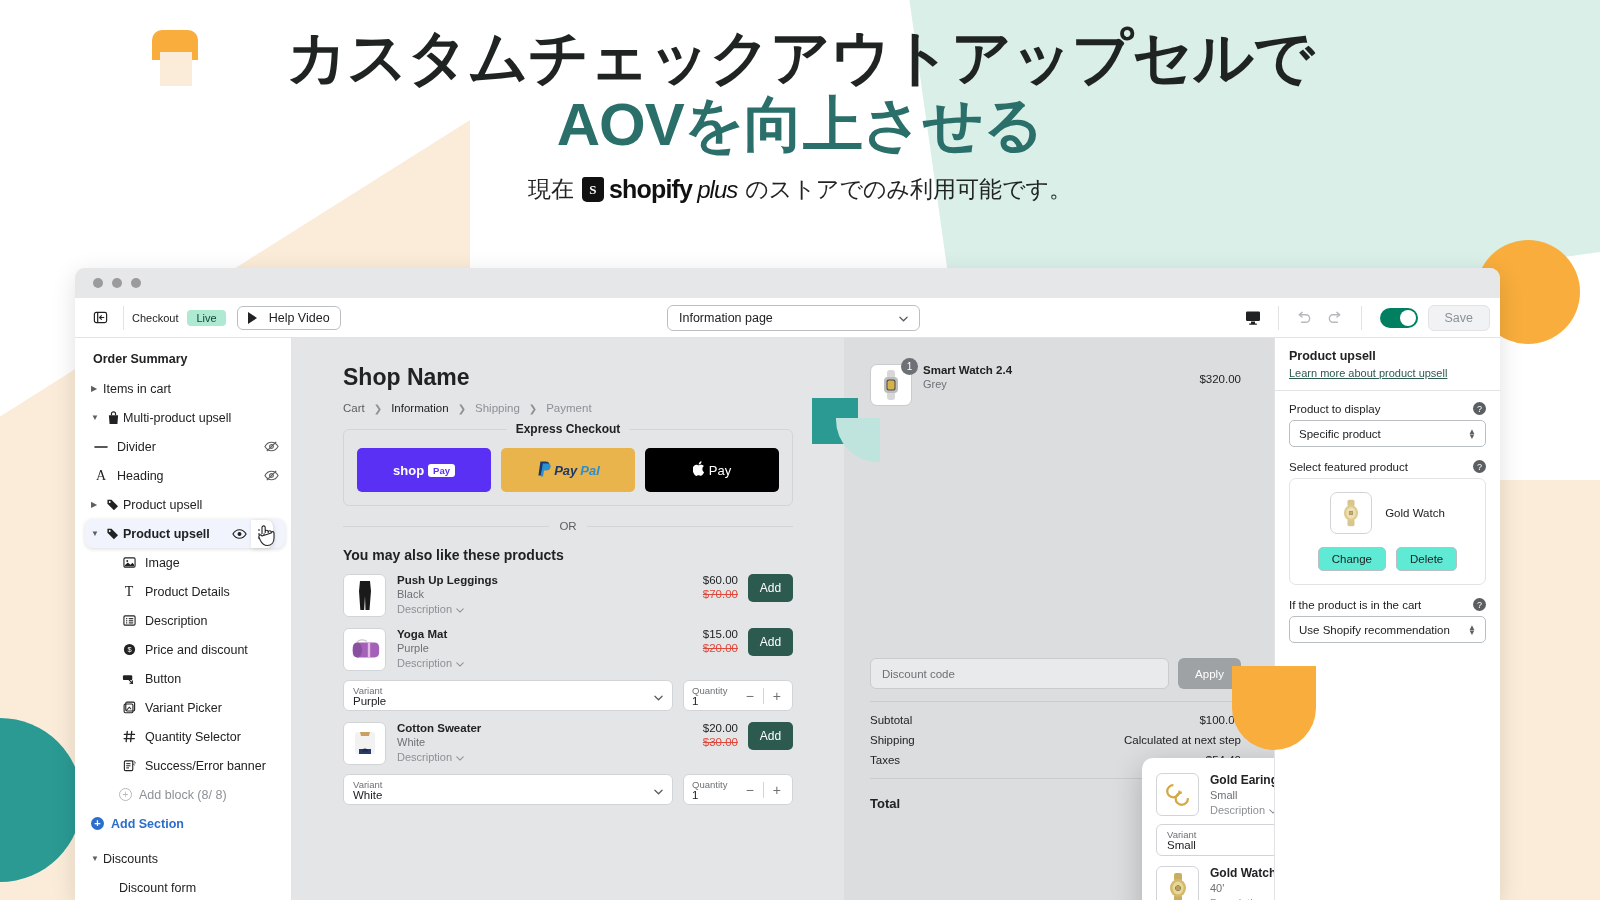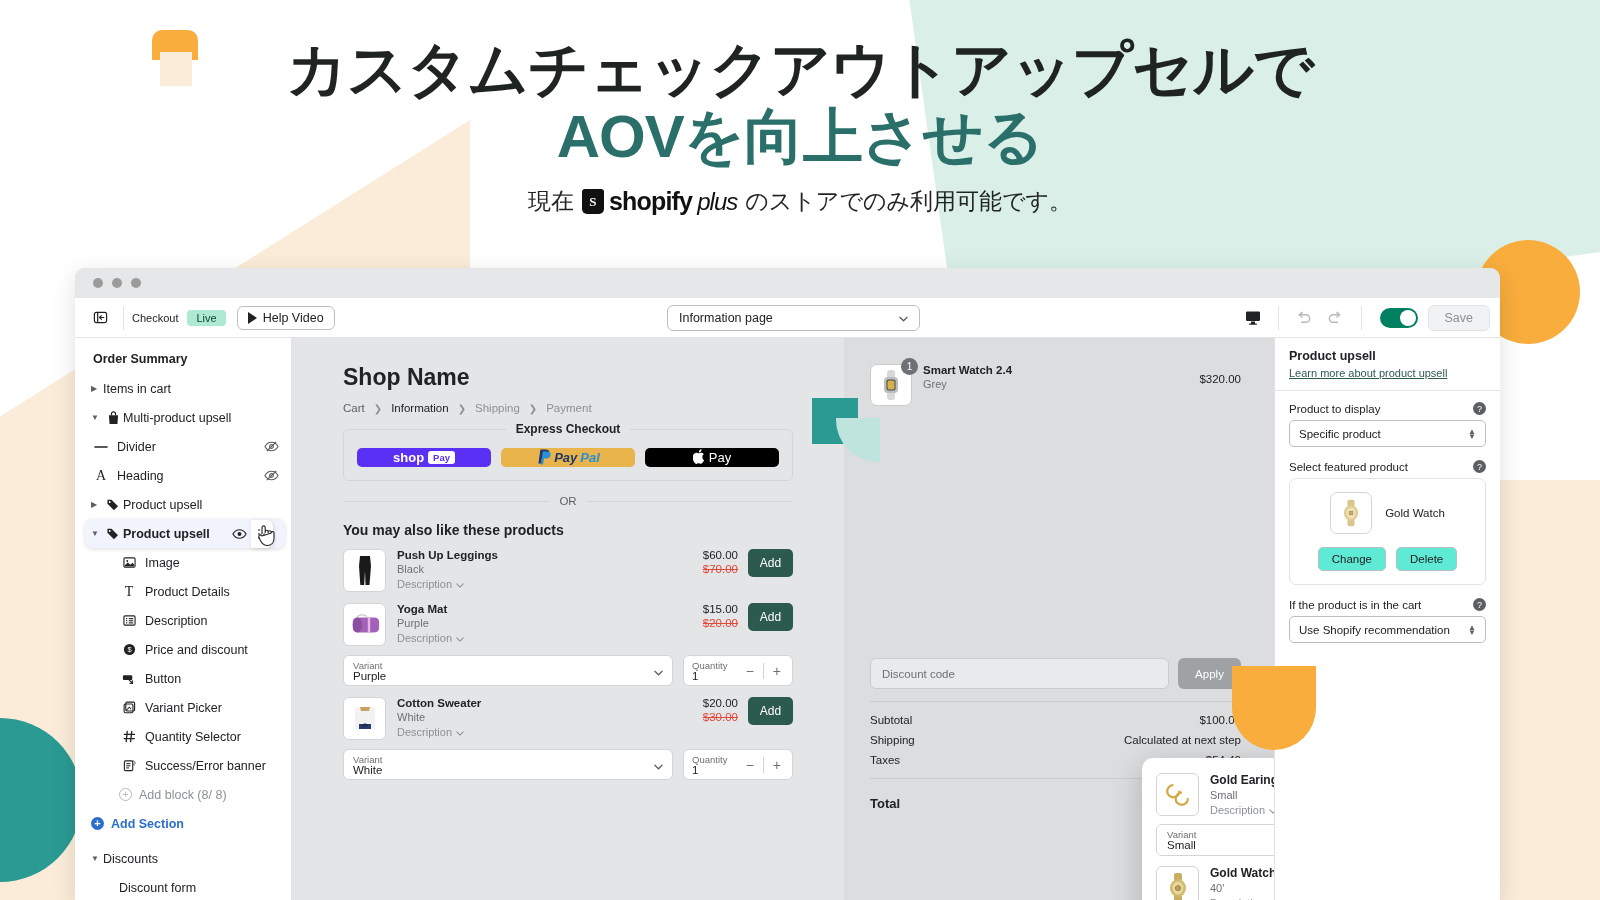--- a/index.html
+++ b/index.html
@@ -55,21 +55,21 @@
     position: absolute; left: 812px; top: 398px;
     width: 46px; height: 46px; background: #2a9a93;
   }
   .bg-teal-round {
     position: absolute; left: 836px; top: 418px;
     width: 44px; height: 44px; background: #bfe3dd;
     border-radius: 0 0 0 42px;
   }
 
   
-  .header { position: absolute; top: 12px; left: 0; width: 1600px; z-index: 5; text-align: center; }
+  .header { position: absolute; top: 0; left: 0; width: 1600px; z-index: 5; text-align: center; }
   .h-line1 {
     font-size: 60px; font-weight: bold; color: #1f2322;
     letter-spacing: -1px; line-height: 1.12; padding-top: 24px;
   }
   .h-line2 {
     font-size: 60px; font-weight: bold; color: #2a6f6a;
     letter-spacing: -1px; line-height: 1.12;
   }
   .h-sub {
     margin-top: 16px; font-size: 23px; color: #1f2322;
@@ -103,21 +103,21 @@
     width: 30px; height: 28px; display: flex; align-items: center; justify-content: center;
     border-radius: 5px; cursor: pointer;
   }
   .tb-sep { width: 1px; height: 24px; background: #e1e3e5; margin: 0 8px; }
   .tb-title { font-size: 11px; color: #202223; font-weight: 500; }
   .live-badge {
     background: #aee9d1; color: #14433a; font-size: 11px;
     padding: 2px 9px; border-radius: 4px; margin-left: 9px; font-weight: 500;
   }
   .help-video {
-    display: flex; align-items: center; gap: 6px; margin-left: 11px;
+    display: flex; align-items: center; gap: 12px; margin-left: 11px;
     border: 1px solid #babfc4; border-radius: 6px; padding: 4px 10px;
     font-size: 12.5px; color: #202223; background: #fff; cursor: pointer;
   }
   .play-tri {
     width: 0; height: 0; border-left: 9px solid #202223;
     border-top: 6px solid transparent; border-bottom: 6px solid transparent;
   }
   .page-select {
     position: absolute; left: 592px; width: 253px; height: 26px;
     border: 1px solid #babfc4; border-radius: 6px; background: #fff;
@@ -188,21 +188,21 @@
   .express {
     margin: 15px 0 0 51px; width: 450px; border: 1px solid #d2d5d8;
     border-radius: 6px; padding: 18px 13px 13px; position: relative;
   }
   .express-lbl {
     position: absolute; top: -8px; left: 50%; transform: translateX(-50%);
     background: #e4e5e6; padding: 0 9px; font-size: 12px; font-weight: bold; color: #202223;
   }
   .pay-row { display: flex; gap: 10px; }
   .pay-btn {
-    flex: 1; height: 19px; border-radius: 5px; display: flex;
+    flex: 1; height: 44px; border-radius: 5px; display: flex;
     align-items: center; justify-content: center; cursor: pointer;
     font-size: 13px; font-weight: bold;
   }
   .shop-pay { background: #5a31f4; color: #fff; gap: 4px; }
   .shop-pay .tag { background: #fff; color: #5a31f4; font-size: 9.5px; padding: 1px 5px; border-radius: 3px; }
   .paypal { background: #e8b košt; }
   .paypal { background: #e9b44c; color: #1b3a6b; gap: 3px; }
   .paypal .pi { color: #1b3a6b; font-style: italic; font-weight: bold; }
   .paypal .pal { color: #2b8fd4; font-style: italic; font-weight: bold; }
   .apple-pay { background: #000; color: #fff; gap: 3px; font-weight: normal; }

